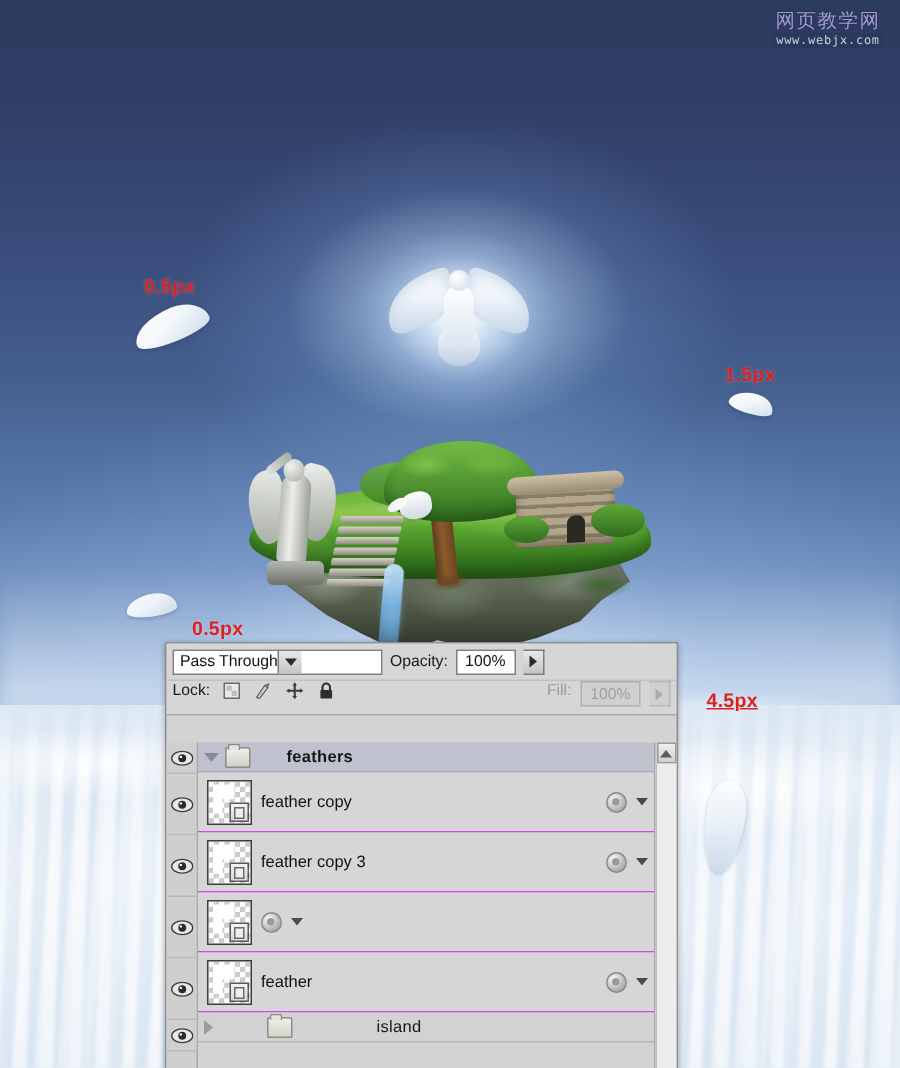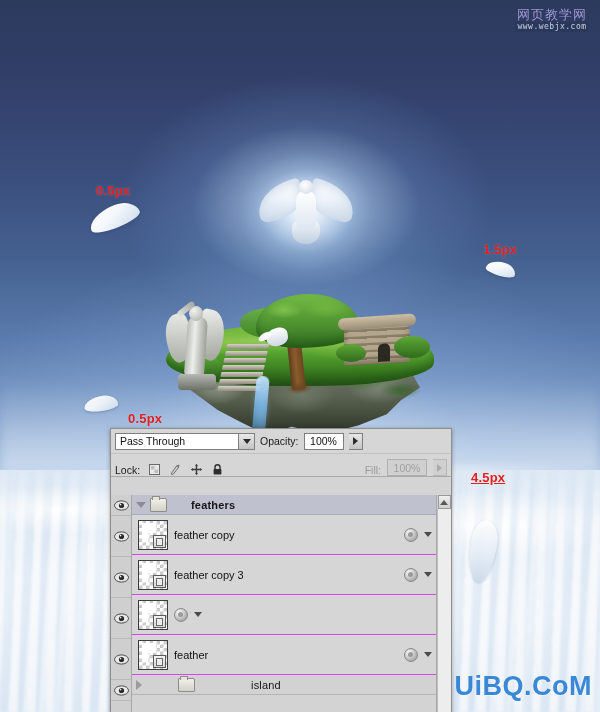--- a/index.html
+++ b/index.html
@@ -279,21 +279,21 @@
   
   .anno{
     position:absolute;color:#e01f1f;font-weight:bold;font-size:13px;
     font-family:"Liberation Sans", sans-serif;letter-spacing:.2px;
     text-shadow:0 0 2px rgba(255,255,255,.25);
     white-space:nowrap;
   }
   .a1{left:96px;top:183px;}
   .a2{left:483px;top:242px;}
   .a3{left:128px;top:411px;}
-  .a4{left:471px;top:470px;text-decoration:underline;}
+  .a4{left:471px;top:459px;text-decoration:underline;}
 
   
   .wm-tr{
     position:absolute;right:2px;top:4px;width:92px;height:32px;
     display:flex;flex-direction:column;align-items:center;justify-content:center;
     opacity:.78;
   }
   .wm-tr .cn{
     font-family:"DejaVu Sans", sans-serif;font-size:13px;color:#c4b5fd;
     letter-spacing:1px;line-height:14px;
@@ -345,21 +345,21 @@
   }
   .panelmenu .lines{display:flex;flex-direction:column;gap:1.5px;}
   .panelmenu .lines span{display:block;width:9px;height:1.5px;background:#3e3e3e;}
 
   .blendrow{
     height:24px;display:flex;align-items:center;padding:0 4px;gap:5px;
     background:#d6d6d6;border-bottom:1px solid #c2c2c2;
   }
   .combo{
     width:140px;height:17px;background:#ffffff;border:1px solid #7e7e7e;
-    display:flex;align-items:center;justify-content:space-between;
+    display:flex;align-items:center;
     font-size:10.5px;color:#111;padding:0 0 0 4px;box-sizing:border-box;
   }
   .combo .arrow{
     width:15px;height:15px;background:linear-gradient(180deg,#e8e8e8,#c4c4c4);
     border-left:1px solid #7e7e7e;display:flex;align-items:center;justify-content:center;
   }
   .combo .arrow i{
     width:0;height:0;border-left:4px solid transparent;border-right:4px solid transparent;
     border-top:5px solid #2b2b2b;
   }
@@ -377,21 +377,21 @@
     display:flex;align-items:center;justify-content:center;box-sizing:border-box;
   }
   .stepbtn i{
     width:0;height:0;border-top:4px solid transparent;border-bottom:4px solid transparent;
     border-left:5px solid #2b2b2b;
   }
   .stepbtn.dim i{border-left-color:#aaa;}
   .stepbtn.dim{background:#d0d0d0;border-color:#b8b8b8;}
 
   .lockrow{
-    height:22px;display:flex;align-items:flex-end;padding:0 4px;gap:6px;
+    height:22px;display:flex;align-items:flex-start;padding:0 4px;gap:6px;
     background:#d6d6d6;border-bottom:1px solid #a9a9a9;
   }
   .lockicons{display:flex;align-items:center;gap:8px;margin-left:2px;}
   .ico{width:13px;height:13px;display:block;}
 
   .layerlist{
     position:absolute;left:0;top:66px;right:0;bottom:0;
     background:#d3d3d3;display:flex;
   }
   .eyecol{
@@ -548,21 +548,20 @@
 
   <div class="anno a1">0.5px</div>
   <div class="anno a2">1.5px</div>
   <div class="anno a3">0.5px</div>
   <div class="anno a4">4.5px</div>
 
   <div class="wm-tr">
     <div class="cn">网页教学网</div>
     <div class="url">www.webjx.com</div>
   </div>
-  <div class="wm-br">UiBQ.CoM</div>
 
   <div class="psPanel">
 
 
     <div class="blendrow">
       <div class="combo">
         <span>Pass Through</span>
         <span class="arrow">
             <i></i>
           </span>

